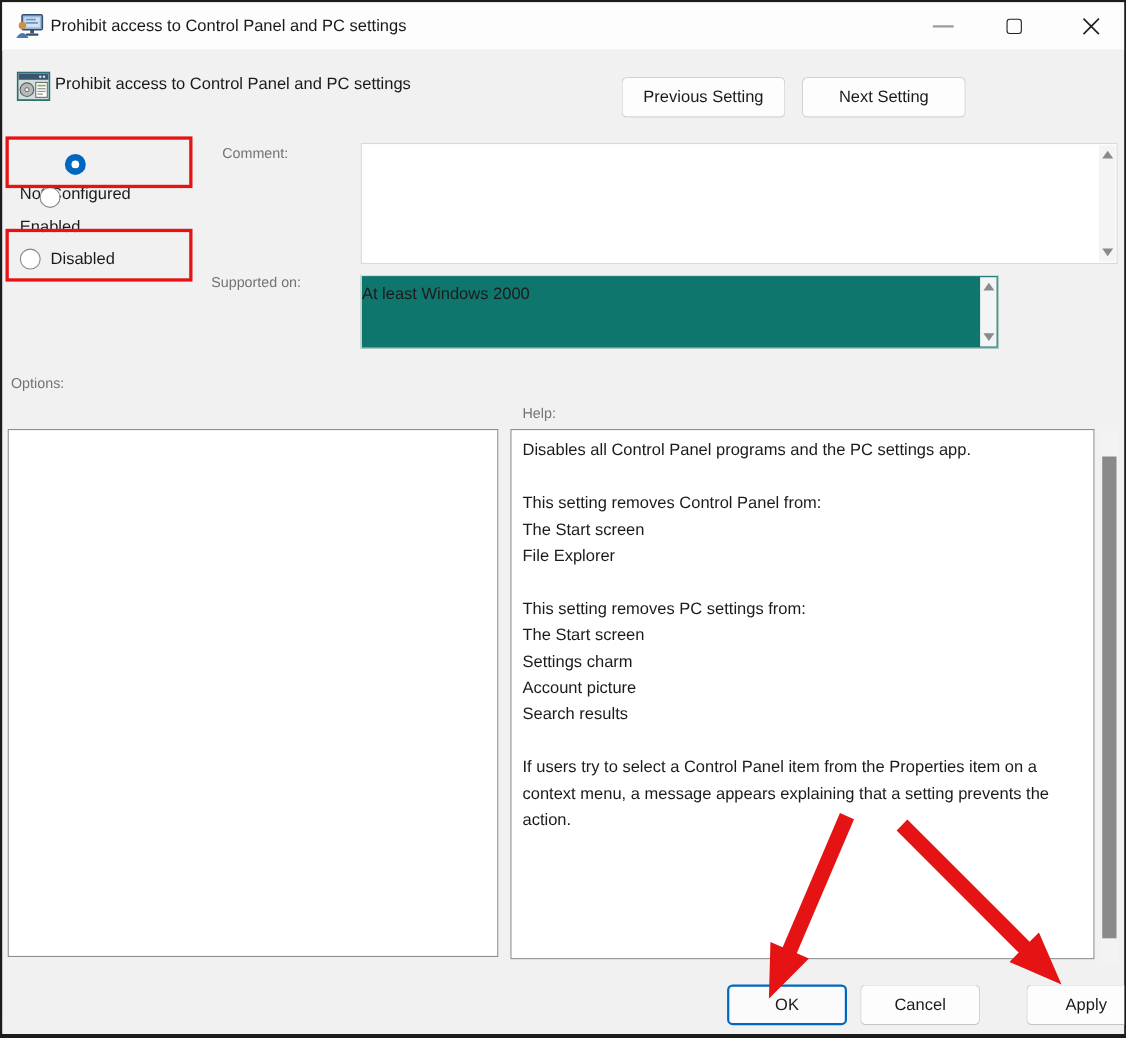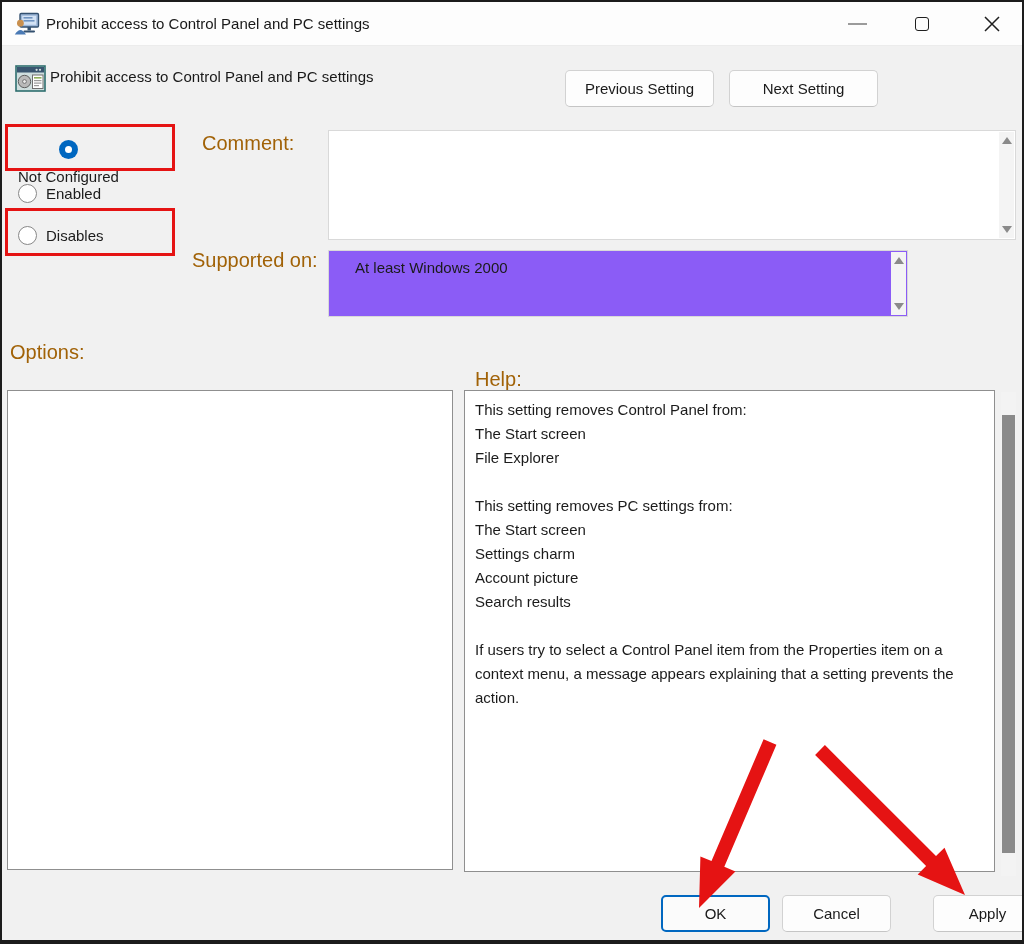--- a/index.html
+++ b/index.html
@@ -48,31 +48,31 @@
     content:""; position:absolute; left:6px; top:6px; width:7px; height:7px;
     border-radius:50%; background:#fff;
   }
   .radio-label { font-size:15px; color:#1b1b1b; }
 
   .anno-box { position:absolute; border:3px solid #e51313; z-index:40; pointer-events:none; }
   .anno-box.box1 { left:3px; top:122px; width:170px; height:47px; }
   .anno-box.box2 { left:3px; top:206px; width:170px; height:48px; }
 
   
-  .field-label { position:absolute; font-size:20px; color:#a16207; }
+  .field-label { position:absolute; font-size:13px; color:#737373; }
 
   
   .comment-box {
     position:absolute; left:326px; top:128px; width:688px; height:110px;
     background:#ffffff; border:1px solid #d9d9d9;
   }
   .supported-box {
     position:absolute; left:326px; top:248px; width:580px; height:67px;
-    background:#8b5cf6; border:1px solid #d9d9d9;
-    font-size:15px; color:#1b1b1b; padding:8px 26px;
+    background:#0f766e; border:1px solid #d9d9d9;
+    font-size:15px; color:#1b1b1b; padding:8px 0;
   }
   .vscroll {
     position:absolute; top:1px; bottom:1px; right:1px; width:15px;
     background:#f4f4f4; display:flex; flex-direction:column;
     justify-content:space-between; align-items:center; padding:5px 0;
   }
   .tri-up { width:0; height:0; border-left:5px solid transparent; border-right:5px solid transparent; border-bottom:7px solid #8a8a8a; }
   .tri-down { width:0; height:0; border-left:5px solid transparent; border-right:5px solid transparent; border-top:7px solid #8a8a8a; }
 
   .options-box {
@@ -151,27 +151,27 @@
   </svg>
   <div class="setting-title">Prohibit access to Control Panel and PC settings</div>
 
   <button class="nav-btn prev-btn">Previous Setting</button>
   <button class="nav-btn next-btn">Next Setting</button>
 
   <div class="radio-row" style="top:138px;flex-direction:column;">
     <span class="radio-circle checked"></span>
     <span class="radio-label">Not Configured</span>
   </div>
-  <div class="radio-row" style="top:180px;">
+  <div class="radio-row" style="top:168px;flex-direction:column;">
     <span class="radio-circle"></span>
     <span class="radio-label">Enabled</span>
   </div>
   <div class="radio-row" style="top:222px;">
     <span class="radio-circle"></span>
-    <span class="radio-label">Disables</span>
+    <span class="radio-label">Disabled</span>
   </div>
 
   <div class="anno-box box1"></div>
   <div class="anno-box box2"></div>
 
   <div class="field-label" style="left:200px; top:130px;">Comment:</div>
   <div class="comment-box">
     <span></span>
     <div class="vscroll">
       <div class="tri-up"></div>
@@ -187,20 +187,21 @@
       <div class="tri-down"></div>
     </div>
   </div>
 
   <div class="field-label" style="left:8px; top:339px;">Options:</div>
   <div class="field-label" style="left:473px; top:339px;margin-top:27px;">Help:</div>
 
   <div class="options-box"></div>
 
   <div class="help-box">
+    <p>Disables all Control Panel programs and the PC settings app.</p>
     <p>This setting removes Control Panel from:
 The Start screen
 File Explorer</p>
     <p>This setting removes PC settings from:
 The Start screen
 Settings charm
 Account picture
 Search results</p>
     <p>If users try to select a Control Panel item from the Properties item on a context menu, a message appears explaining that a setting prevents the action.</p>
   </div>

